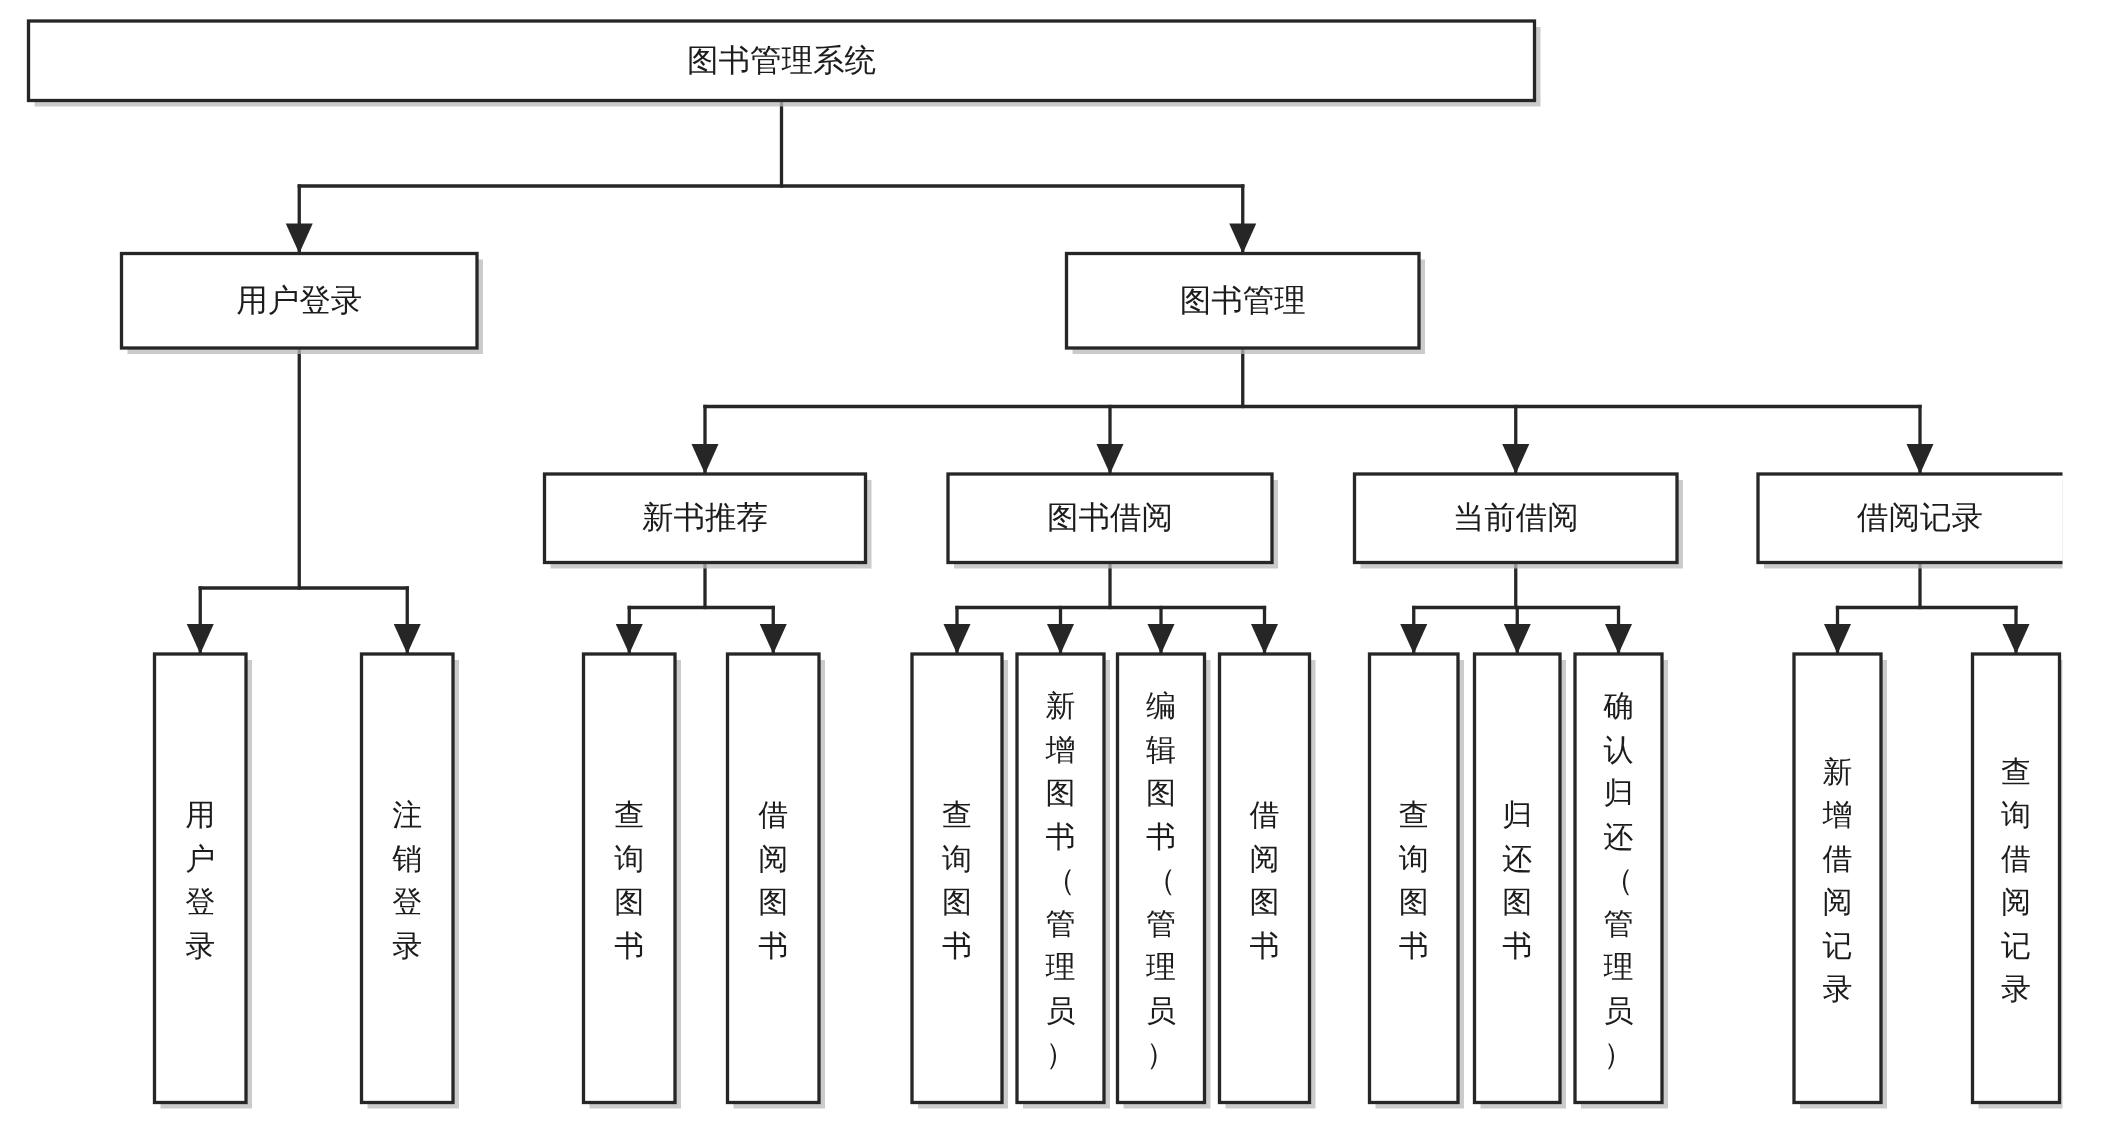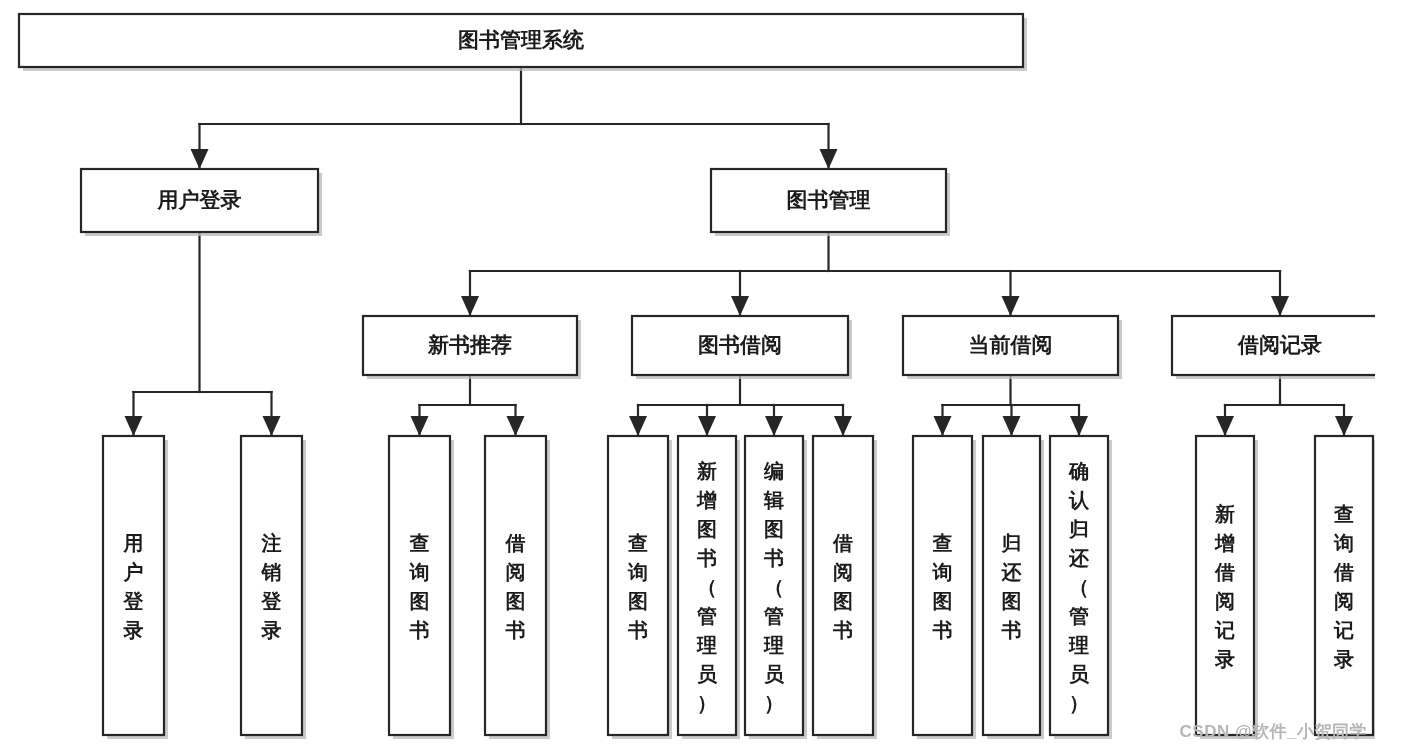--- a/index.html
+++ b/index.html
@@ -9,21 +9,20 @@
   }
   body {
     font-family: "Liberation Sans", "DejaVu Sans", sans-serif;
   }
   #canvas {
     position: relative;
     width: 1375px;
     height: 747px;
     background: #ffffff;
     overflow: hidden;
-    font-weight: bold;
   }
   svg.diagram {
     position: absolute;
     left: 0;
     top: 0;
     width: 1405px;
     height: 747px;
   }
   .node-rect {
     fill: #ffffff;
@@ -280,14 +279,13 @@
           <rect x="1315" y="436" width="58" height="299" class="node-rect"></rect>
           <text x="1344" y="521.12" class="node-label-v">查</text>
           <text x="1344" y="550.12" class="node-label-v">询</text>
           <text x="1344" y="579.12" class="node-label-v">借</text>
           <text x="1344" y="608.12" class="node-label-v">阅</text>
           <text x="1344" y="637.12" class="node-label-v">记</text>
           <text x="1344" y="666.12" class="node-label-v">录</text>
         </g>
       </g>
   </svg>
-  <div class="watermark">CSDN @软件_小贺同学</div>
 </div>
 
 </body></html>

